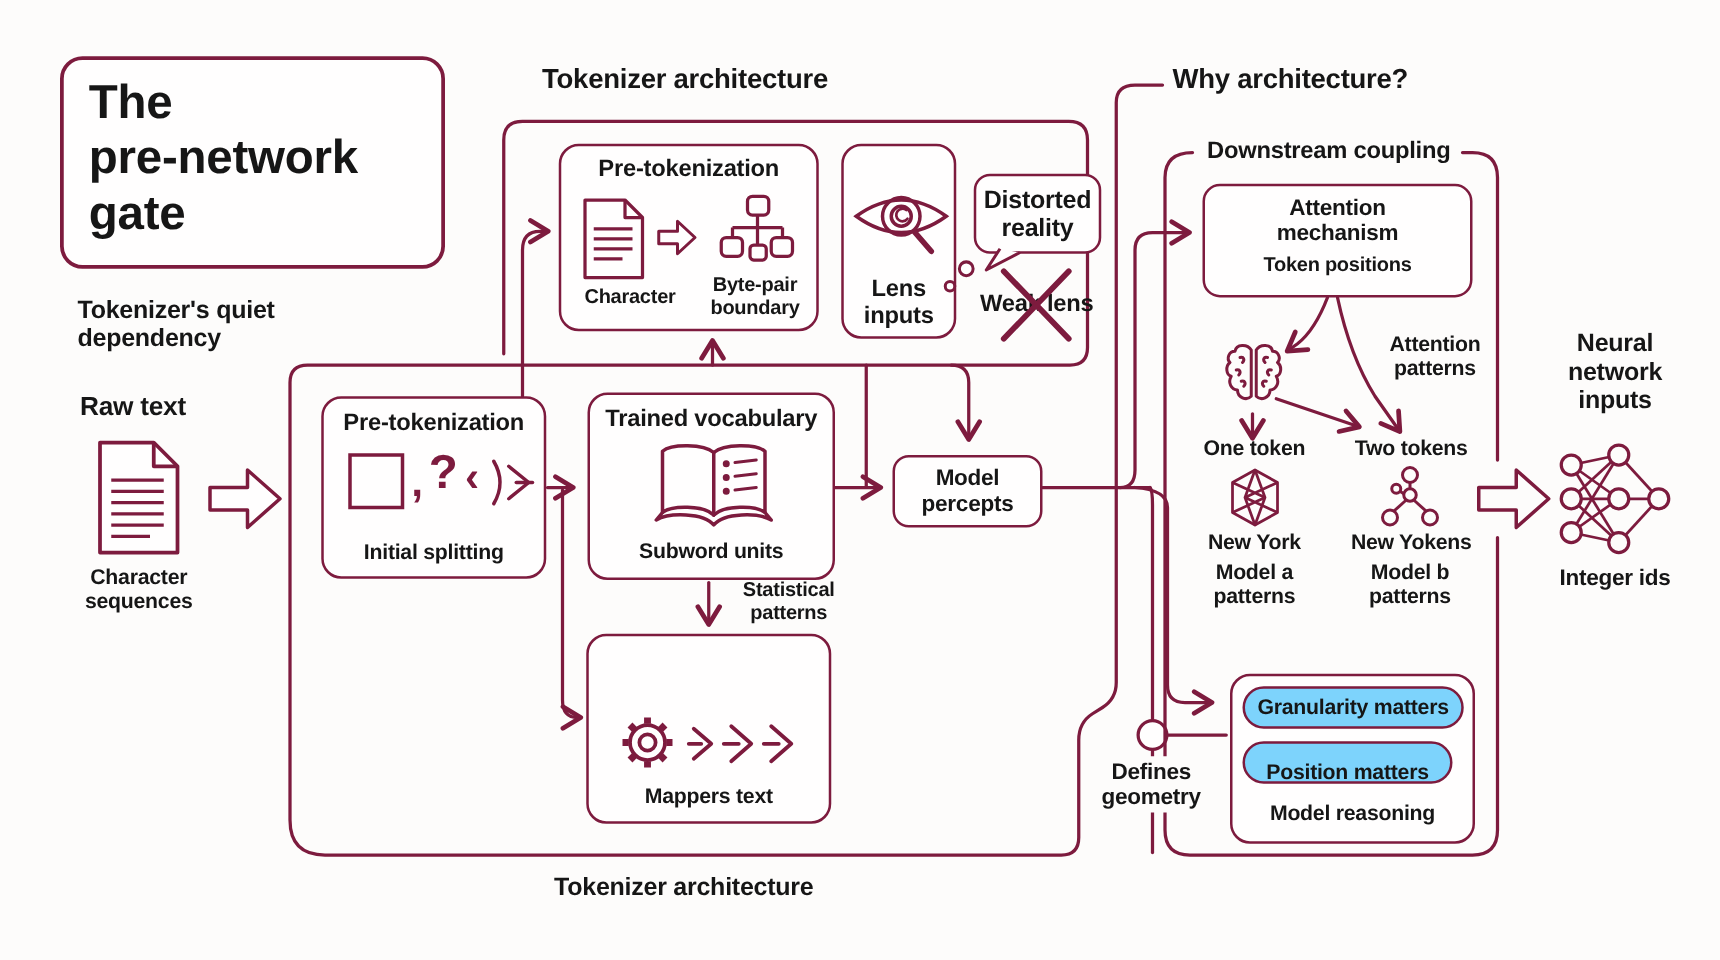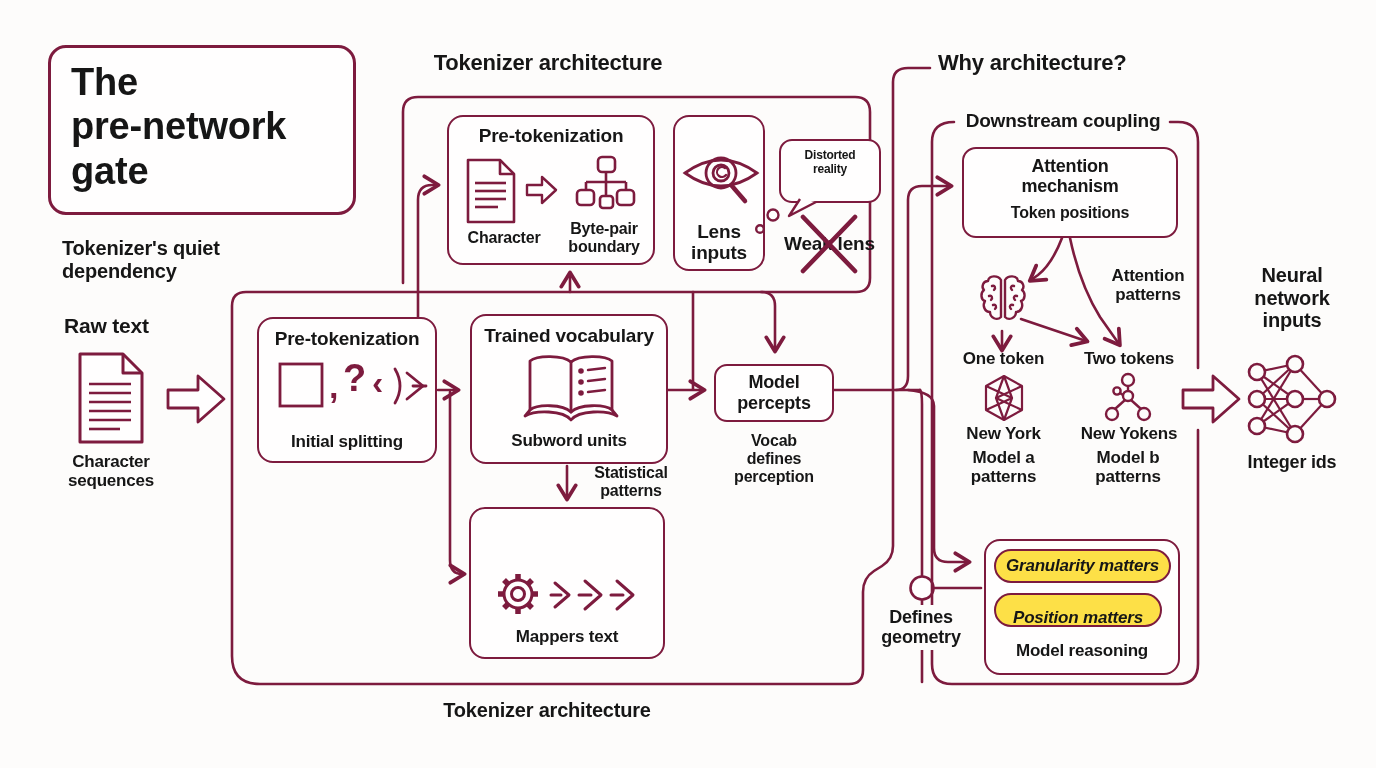--- a/index.html
+++ b/index.html
@@ -2,21 +2,21 @@
 <html><head>
 <meta charset="utf-8">
 <style>
   html,body{margin:0;padding:0;background:#e8e8e8;}
   #canvas{position:relative;width:1376px;height:768px;background:#fdfcfb;overflow:hidden;
     font-family:"Liberation Sans",sans-serif;font-weight:700;color:#161616;}
   .abs{position:absolute;}
   .txt{font-weight:700;color:#161616;line-height:1.13;letter-spacing:-0.2px;}
   .c{text-align:center;}
   .box{position:absolute;background:#fffefe;border:2.6px solid #7d1b3e;border-radius:16px;box-sizing:border-box;z-index:2;}
-  .pill{background:#fde047;border:2.6px solid #7d1b3e;border-radius:18px;box-sizing:border-box;font-style:italic;}
+  .pill{background:#7dd3fc;border:2.6px solid #7d1b3e;border-radius:18px;box-sizing:border-box;}
   svg{display:block;}
   .lyr1{z-index:1;} .lyr2{z-index:2;} .lyr3{z-index:3;} .lyr4{z-index:4;}
   .whitebg{background:#fdfcfb;}
 </style>
 </head>
 <body>
 
 <div id="canvas">
 
   <svg class="abs lyr1" width="1376" height="768" viewBox="0 0 1376 768">
@@ -143,21 +143,21 @@
         <line x1="51" y1="41" x2="64" y2="56" stroke-width="4.5"></line>
       </g>
     </svg>
     <div class="txt c" style="position:absolute;left:0;top:104px;width:100%;font-size:19px;">
       <div>Lens</div>
         <div>inputs</div>
     </div>
   </div>
 
   <div class="box" style="left:779px;top:139px;width:102px;height:64px;border-radius:13px;">
-    <div class="txt c" style="position:absolute;left:0;top:8px;width:100%;font-size:12px;">
+    <div class="txt c" style="position:absolute;left:0;top:8px;width:100%;font-size:20px;">
       <div>Distorted</div>
       <div>reality</div>
     </div>
   </div>
   <svg class="abs lyr3" style="left:786px;top:198px;" width="34" height="22" viewBox="0 0 34 22">
     <path d="M14,1 L3,18 L30,4" fill="#fffefe" stroke="#7d1b3e" stroke-width="2.4" stroke-linejoin="round"></path>
   </svg>
   <svg class="abs lyr2" style="left:754px;top:206px;" width="28" height="32" viewBox="0 0 28 32">
     <g fill="#fffefe" stroke="#7d1b3e" stroke-width="2.4">
       <circle cx="19" cy="9" r="5.5"></circle>
@@ -242,25 +242,20 @@
     </svg>
     <div class="txt c" style="position:absolute;left:0;top:118px;width:100%;font-size:17px;">Mappers text</div>
   </div>
 
   <div class="box" style="left:714px;top:364px;width:120px;height:58px;border-radius:13px;">
     <div class="txt c" style="position:absolute;left:0;top:6px;width:100%;font-size:18px;line-height:1.15;">
       <div>Model</div>
       <div>percepts</div>
     </div>
   </div>
-  <div class="abs txt c lyr2" style="left:710px;top:432px;width:128px;font-size:16px;">
-    <div>Vocab</div>
-      <div>defines</div>
-      <div>perception</div>
-  </div>
 
   <div class="abs txt c lyr2" style="left:948px;top:110px;width:230px;font-size:19px;">Downstream coupling</div>
 
   <div class="box" style="left:962px;top:147px;width:216px;height:91px;border-radius:14px;">
     <div class="txt c" style="position:absolute;left:0;top:7px;width:100%;font-size:18px;line-height:1.12;">
       <div>Attention</div>
       <div>mechanism</div>
     </div>
     <div class="txt c" style="position:absolute;left:0;top:55px;width:100%;font-size:16px;">Token positions</div>
   </div>

